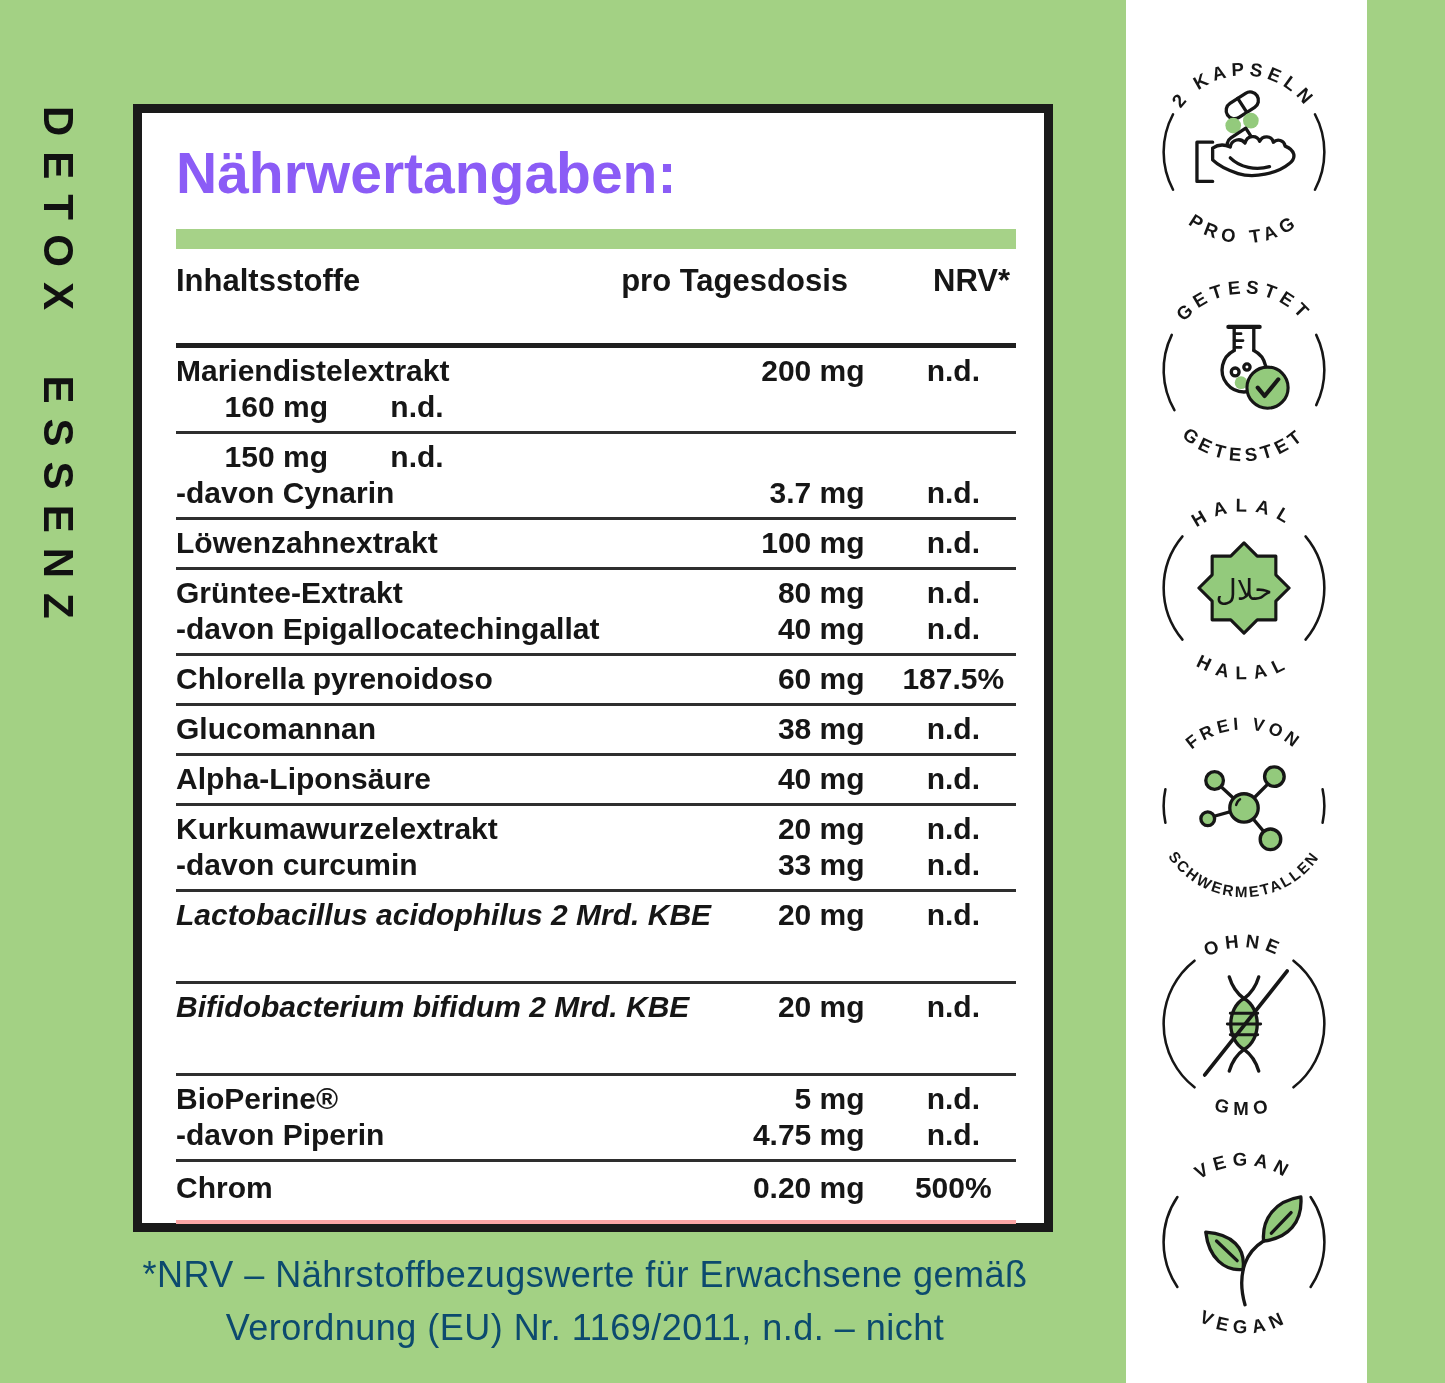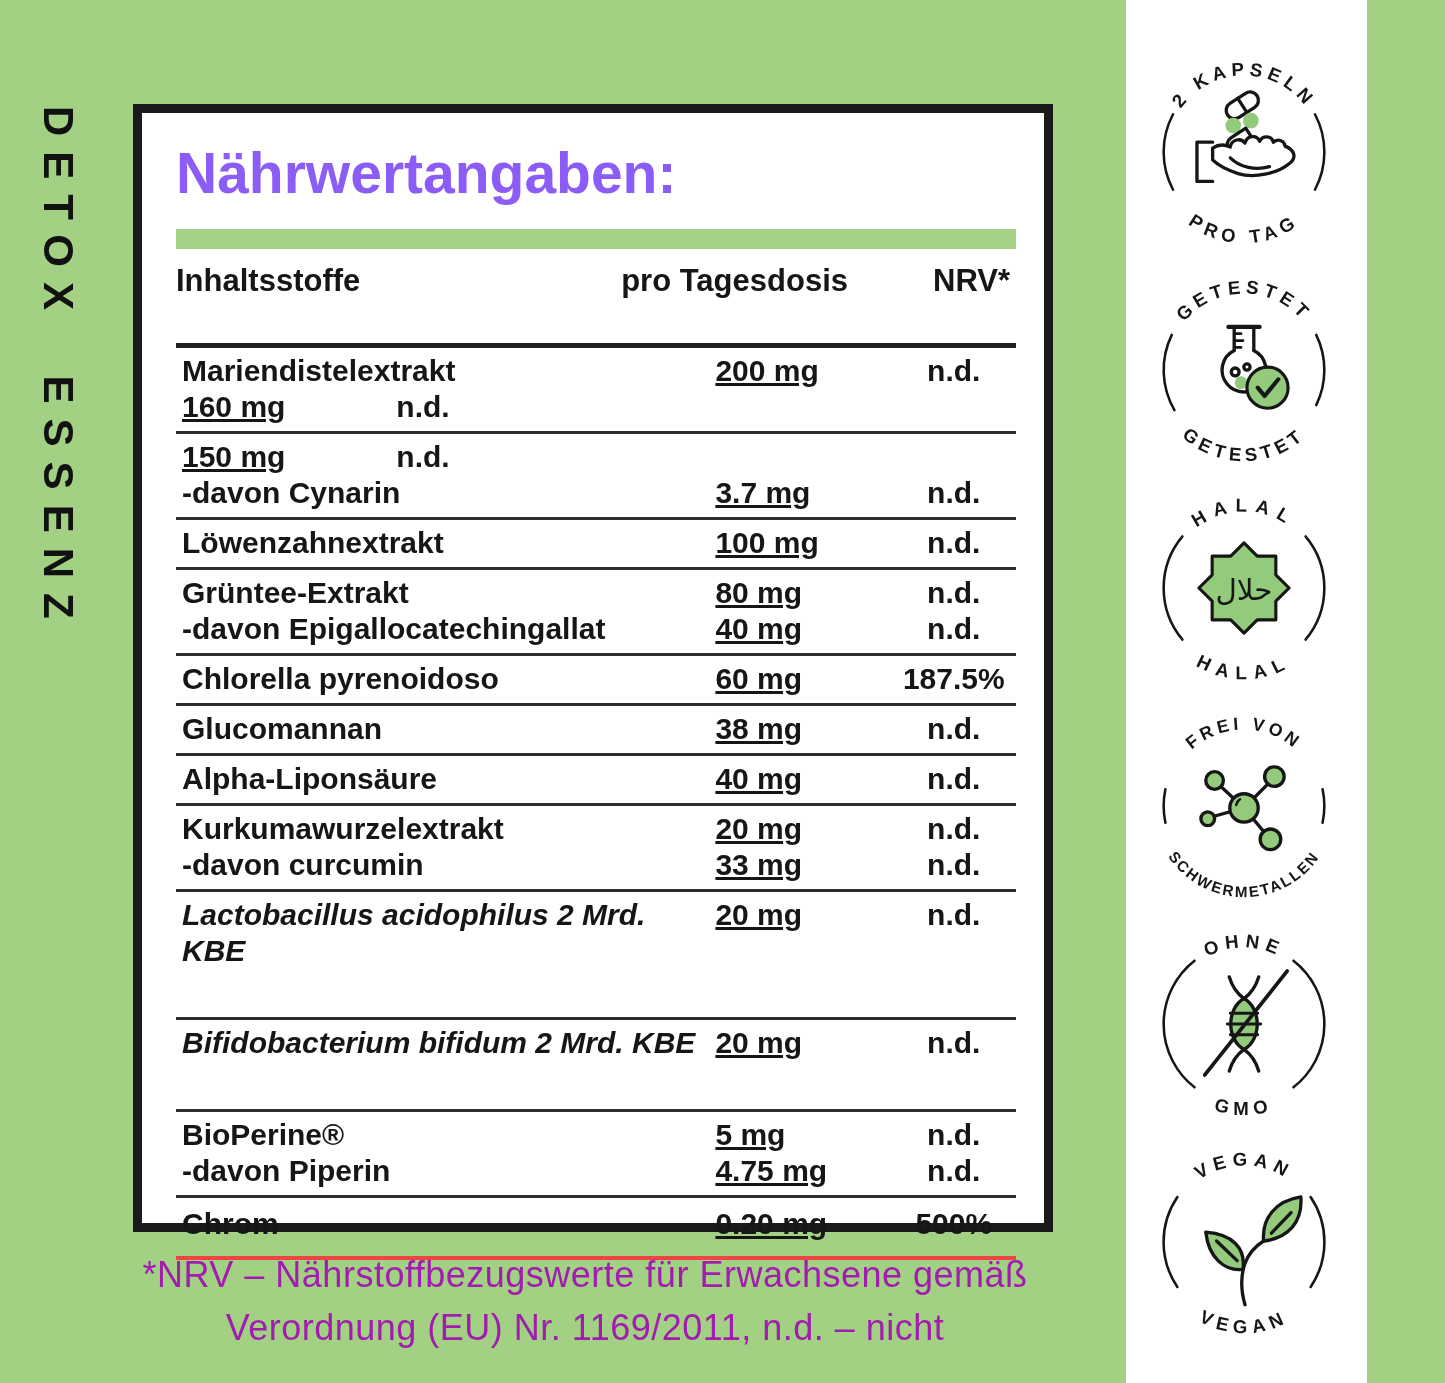--- a/index.html
+++ b/index.html
@@ -25,31 +25,31 @@
   .green-bar{height:20px;background:#a6d288;margin-top:26px;}
   .thead{display:flex;align-items:flex-end;margin-top:14px;padding-bottom:44px;
          font-size:31px;font-weight:bold;}
   .th-name{flex:1;}
   .th-dose{width:260px;text-align:right;}
   .th-nrv{width:168px;text-align:right;padding-right:6px;box-sizing:border-box;}
 
   .rule-thick{border-top:5px solid #1f1f1f;}
   .t-group{border-bottom:3px solid #2e2e2e;padding:5px 0 6px 0;}
   .t-group.gap{padding-bottom:48px;}
-  .t-group.last{border-bottom:4px solid #ef4444;padding:8px 0 14px 0;}
+  .t-group.last{border-bottom:4px solid #fca5a5;padding:8px 0 14px 0;}
   .t-row{display:flex;align-items:flex-start;font-size:30px;font-weight:bold;
-         line-height:36px;margin-left:6px;}
+         line-height:36px;}
   .t-name{width:540px;}
-  .t-amount{width:152px;text-align:left;text-decoration:underline;}
+  .t-amount{width:152px;text-align:right;}
   .t-nrv{width:152px;text-align:center;padding-left:26px;box-sizing:border-box;}
   .t-row.italic .t-name{font-style:italic;}
 
   .footnote{
     position:absolute;left:105px;top:1248px;width:960px;text-align:center;
-    font-size:36px;line-height:53px;color:#a21caf;letter-spacing:0.5px;
+    font-size:36px;line-height:53px;color:#0c4a6e;letter-spacing:0.5px;
   }
 
   .badge-strip{
     position:absolute;left:1126px;top:0;width:241px;height:1383px;background:#ffffff;
   }
   .badge{position:absolute;left:20px;width:196px;height:196px;}
   .badge svg{display:block;}
 </style>
 </head>
 <body>

